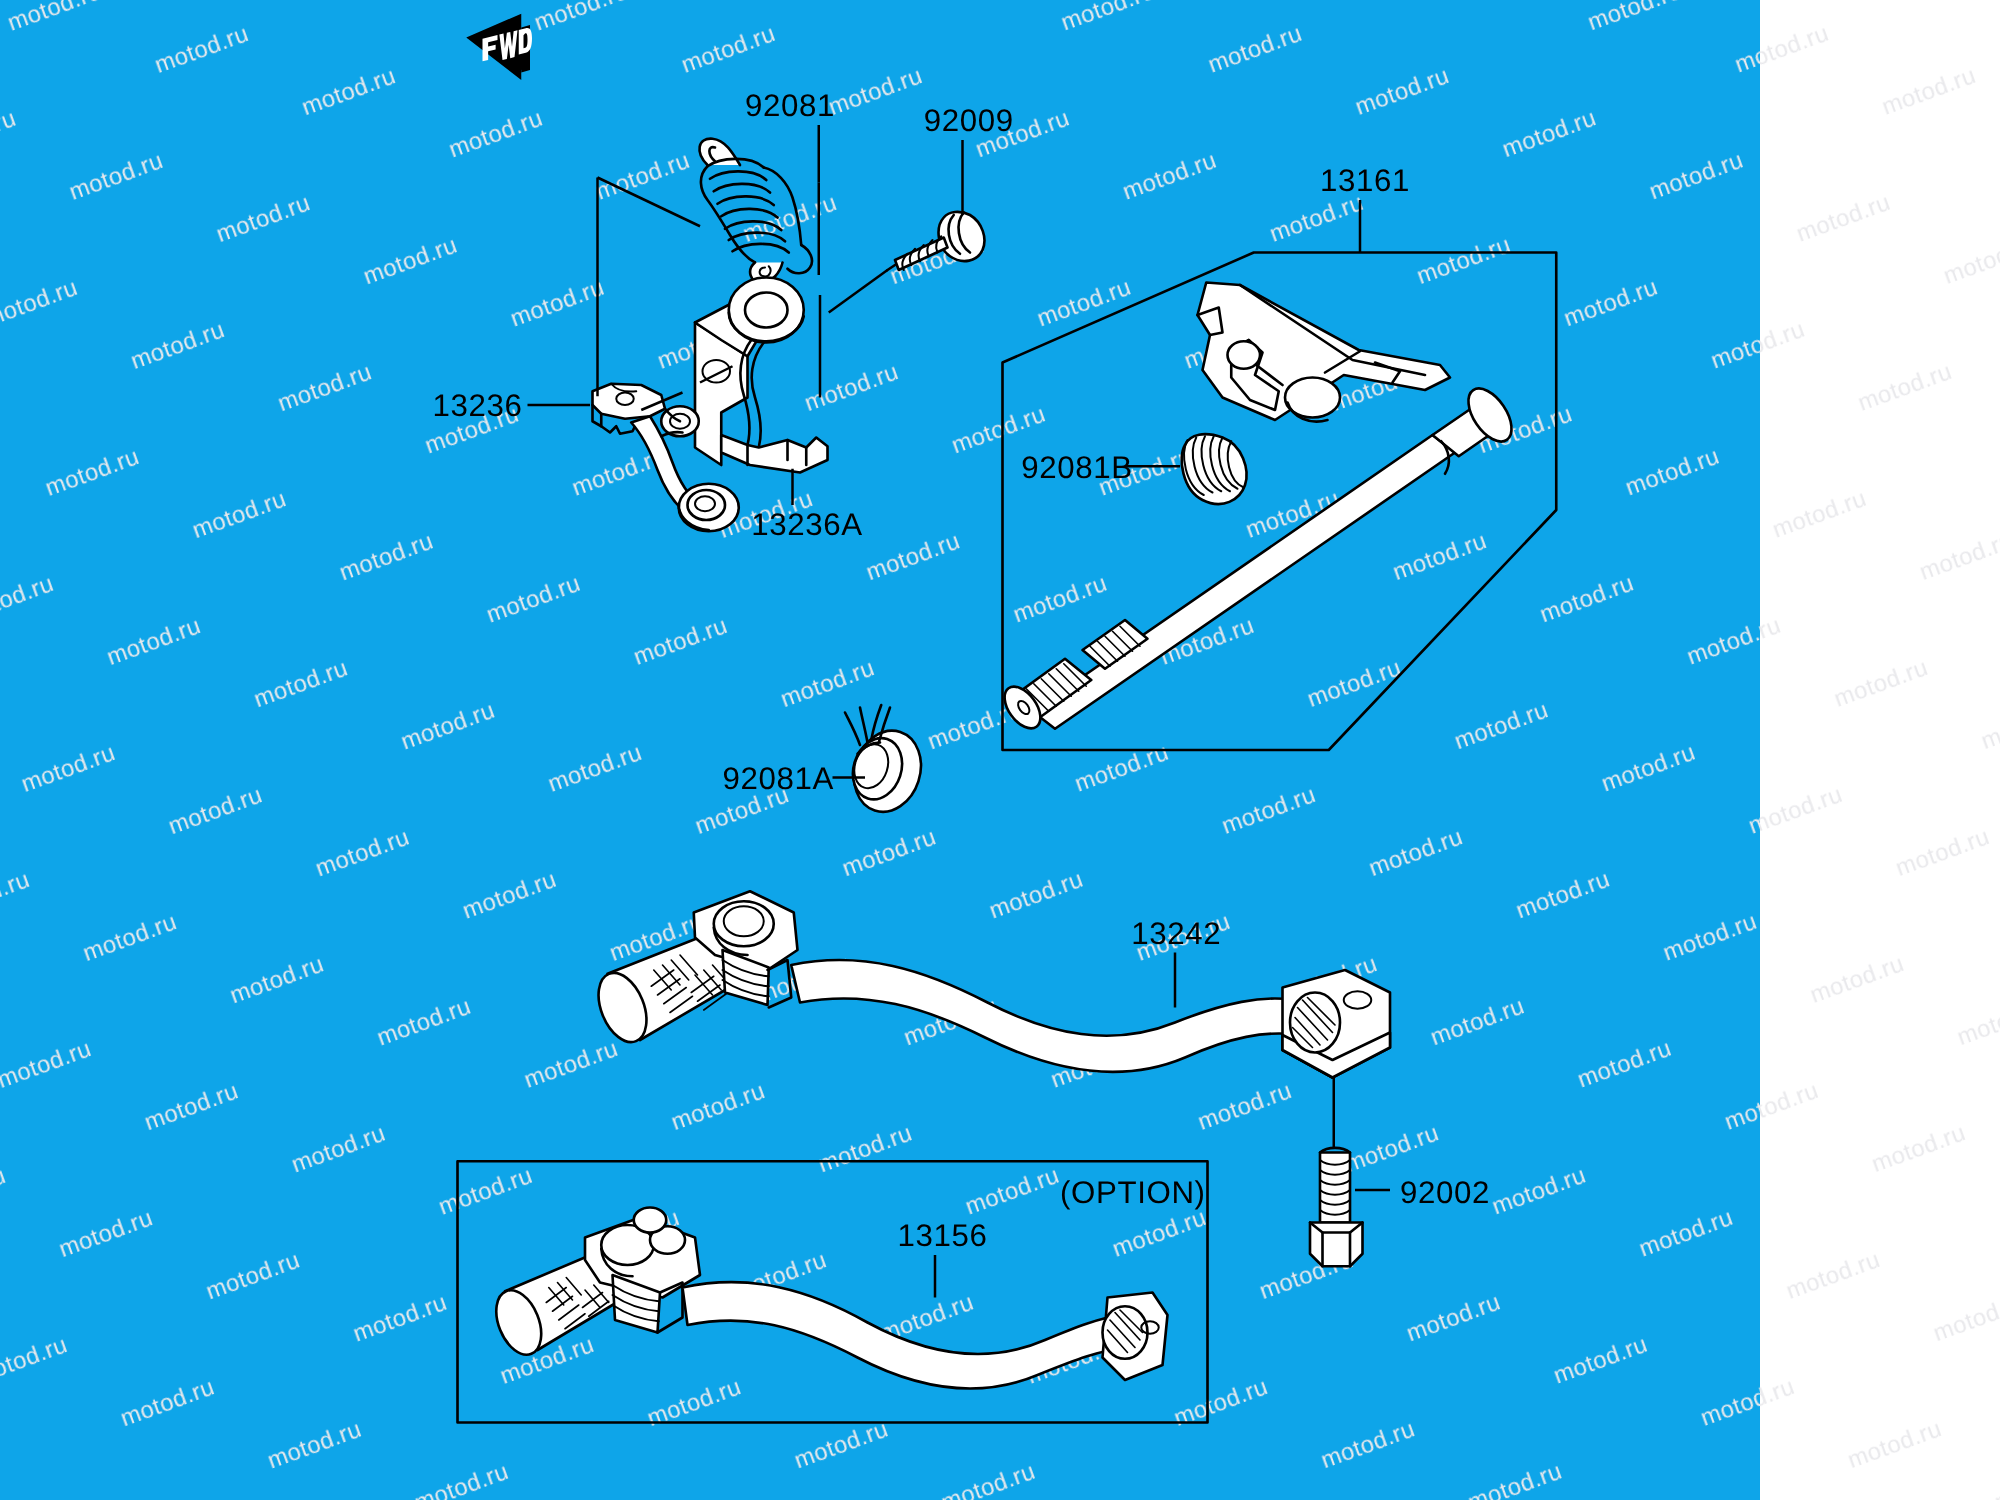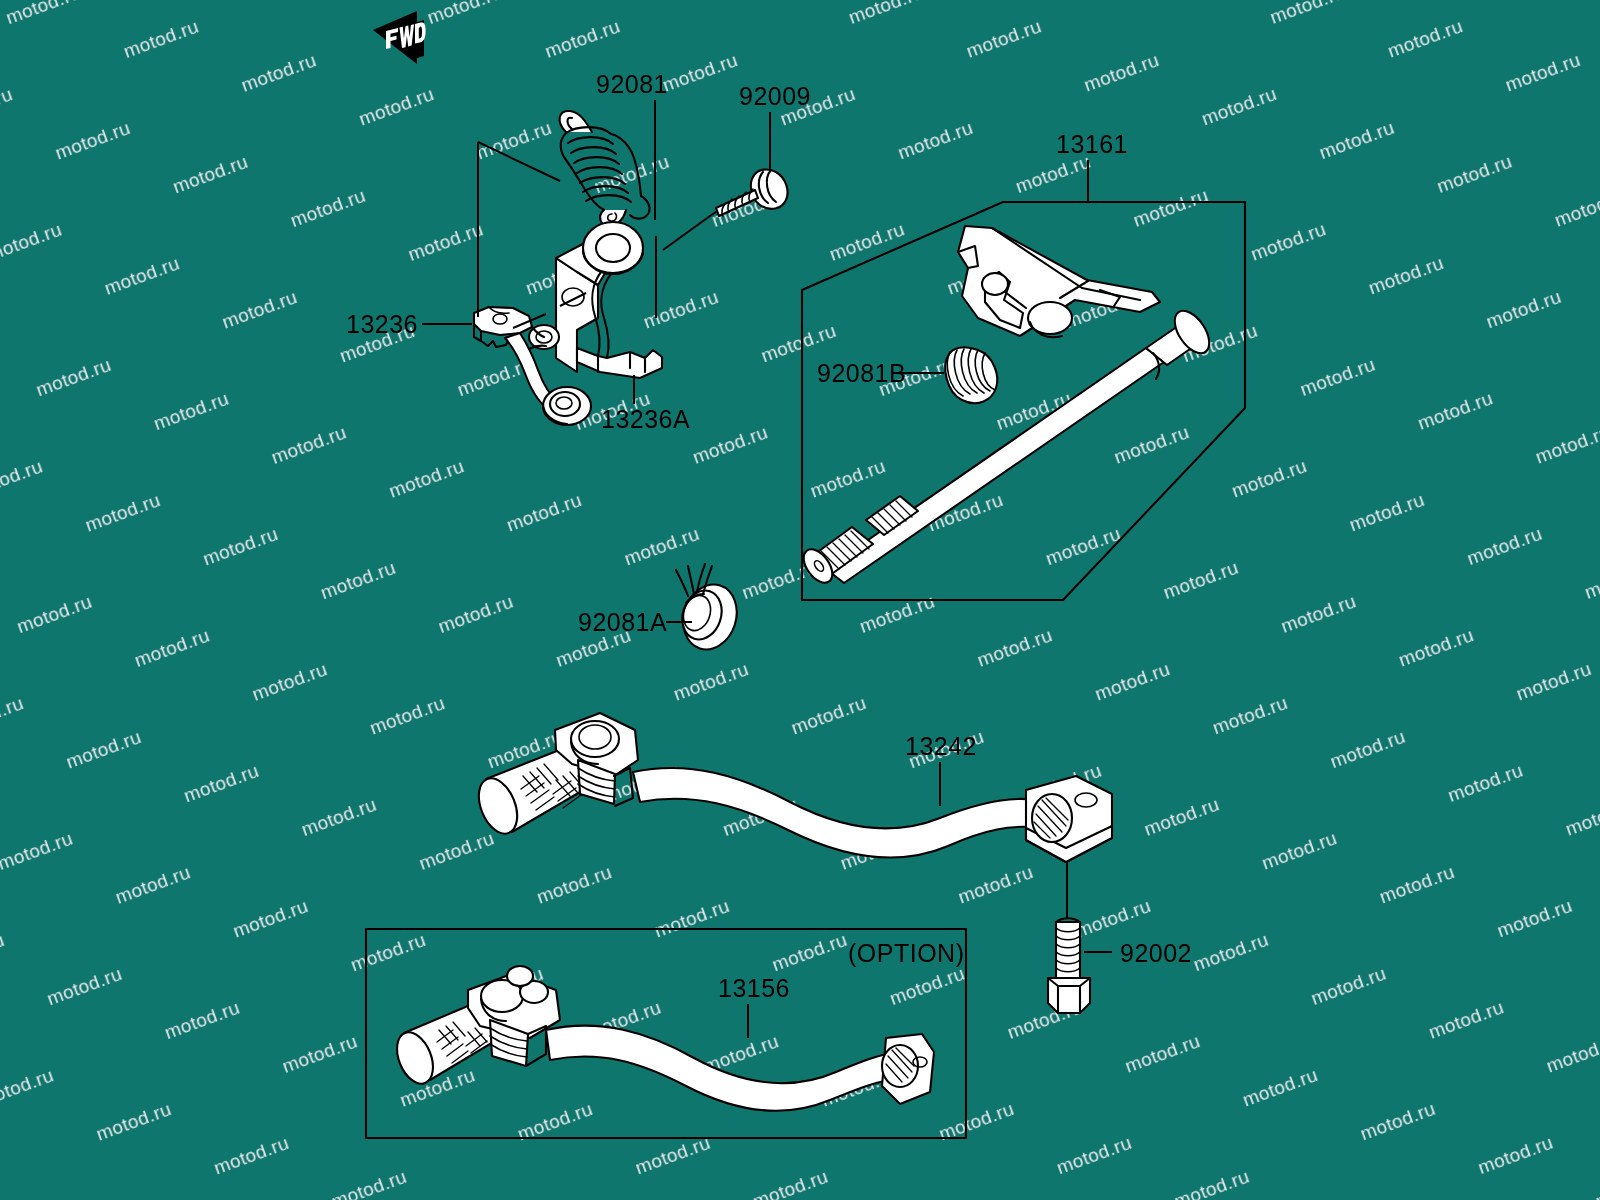--- a/index.html
+++ b/index.html
@@ -1,19 +1,19 @@
 <!DOCTYPE html>
 <html><head>
 <meta charset="utf-8">
 <title>Gear Change Mechanism</title>
 <style>
   html,body{margin:0;padding:0;background:#ffffff;}
   body{width:1600px;height:1200px;overflow:hidden;
        font-family:"Liberation Sans", sans-serif;}
-  #stage{position:relative;width:1600px;height:1200px;background:#0f766e;}
+  #stage{position:relative;width:1408px;height:1200px;background:#0ea5e9;}
   #watermark{position:absolute;inset:0;z-index:1;pointer-events:none;}
   #art{position:absolute;inset:0;z-index:2;}
   .wm-text{fill:#e9e9ec;font-family:"Liberation Sans",sans-serif;
            font-size:19px;letter-spacing:.4px;}
   svg text.lbl{font-family:"Liberation Sans",sans-serif;font-size:25px;
                fill:#000;letter-spacing:.5px;}
   .ln{fill:none;stroke:#000;stroke-width:2.1;
       stroke-linecap:round;stroke-linejoin:round;}
   .ln-thin{fill:none;stroke:#000;stroke-width:1.6;
       stroke-linecap:round;stroke-linejoin:round;}

